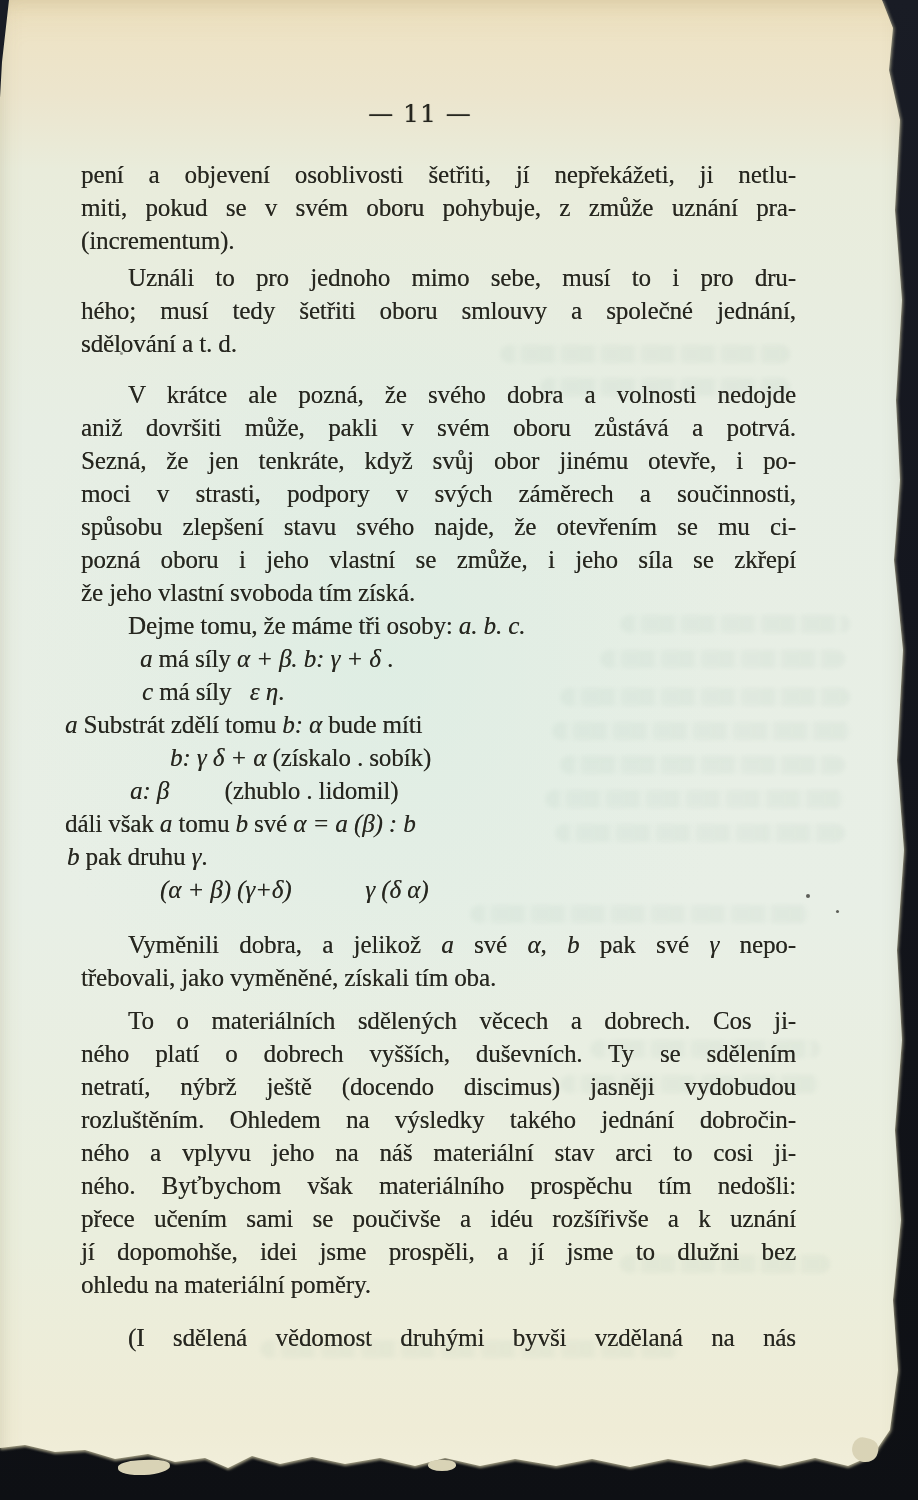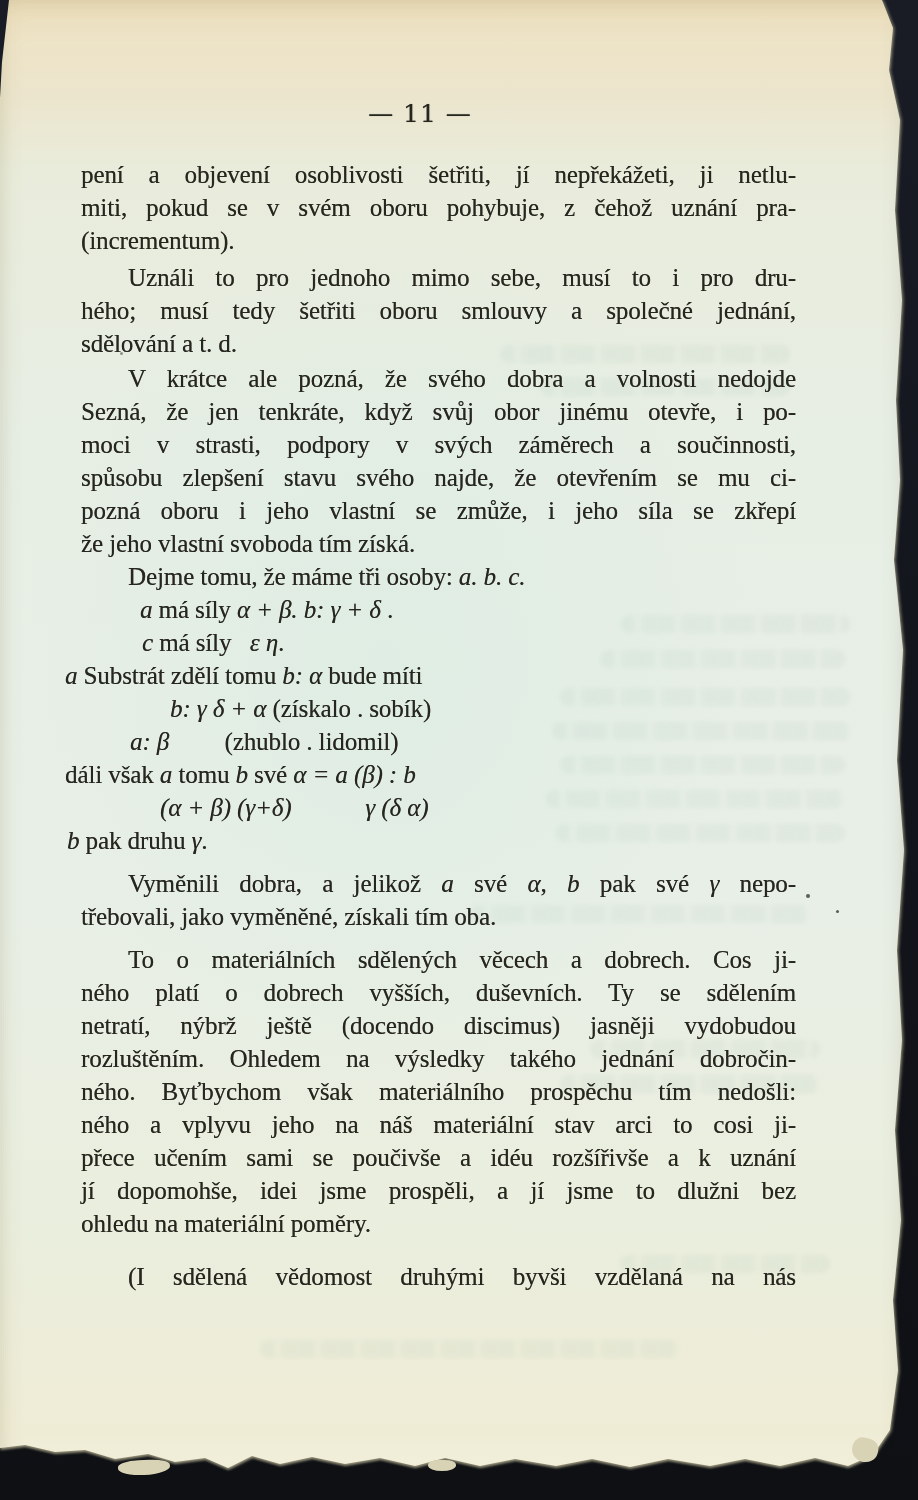--- a/index.html
+++ b/index.html
@@ -93,58 +93,59 @@
 
       <div class="speck" style="left:806px;top:894px;"></div>
       <div class="speck" style="left:836px;top:910px;width:3px;height:3px;"></div>
       <div class="speck" style="left:120px;top:352px;width:3px;height:3px;opacity:.5;"></div>
 
       <div id="heading">— 11 —</div>
 
       <div id="text-block">
           <div class="para" style="margin-top: 0px;">
             <div class="line j">pení a objevení osoblivosti šetřiti, jí nepřekážeti, ji netlu-</div>
-            <div class="line j">miti, pokud se v svém oboru pohybuje, z čehož uznání pra-</div>
+            <div class="line j">miti, pokud se v svém oboru pohybuje, z zmůže uznání pra-</div>
             <div class="line">(incrementum).</div>
           </div>
           <div class="para" style="margin-top: 4px;">
             <div class="line j" style="text-indent: 47px;">Uználi to pro jednoho mimo sebe, musí to i pro dru-</div>
             <div class="line j">hého; musí tedy šetřiti oboru smlouvy a společné jednání,</div>
             <div class="line">sdělování a t. d.</div>
           </div>
-          <div class="para" style="margin-top: 2px;">
+          <div class="para" style="margin-top: 18px;">
             <div class="line j" style="text-indent: 47px;">V krátce ale pozná, že svého dobra a volnosti nedojde</div>
+            <div class="line j">aniž dovršiti může, pakli v svém oboru zůstává a potrvá.</div>
             <div class="line j">Sezná, že jen tenkráte, když svůj obor jinému otevře, i po-</div>
             <div class="line j">moci v strasti, podpory v svých záměrech a součinnosti,</div>
             <div class="line j">spůsobu zlepšení stavu svého najde, že otevřením se mu ci-</div>
             <div class="line j">pozná oboru i jeho vlastní se zmůže, i jeho síla se zkřepí</div>
             <div class="line">že jeho vlastní svoboda tím získá.</div>
           </div>
           <div class="para" style="margin-top: 0px;">
             <div class="line" style="text-indent: 47px;">Dejme tomu, že máme tři osoby: <i>a. b. c.</i></div>
             <div class="line" style="text-indent: 59px;"><i>a</i> má síly <i>α + β. b: γ + δ</i> .</div>
             <div class="line" style="text-indent: 61px;"><i>c</i> má síly&nbsp;&nbsp;&nbsp;<i>ε η</i>.</div>
             <div class="line" style="text-indent: -16px;"><i>a</i> Substrát zdělí tomu <i>b: α</i> bude míti</div>
             <div class="line" style="text-indent: 89px;"><i>b: γ δ + α</i> (získalo . sobík)</div>
             <div class="line" style="text-indent: 49px;"><i>a: β</i>&nbsp;&nbsp;&nbsp;&nbsp;&nbsp;&nbsp;&nbsp;&nbsp;&nbsp;(zhublo . lidomil)</div>
             <div class="line" style="text-indent: -16px;">dáli však <i>a</i> tomu <i>b</i> své <i>α = a (β) : b</i></div>
+            <div class="line" style="text-indent: -14px;"><i>b</i> pak druhu <i>γ</i>.</div>
             <div class="line" style="text-indent: 79px;"><i>(α + β) (γ+δ)</i>&nbsp;&nbsp;&nbsp;&nbsp;&nbsp;&nbsp;&nbsp;&nbsp;&nbsp;&nbsp;&nbsp;&nbsp;<i>γ (δ α)</i></div>
-            <div class="line" style="text-indent: -14px;"><i>b</i> pak druhu <i>γ</i>.</div>
           </div>
-          <div class="para" style="margin-top: 10px;">
+          <div class="para" style="margin-top: 22px;">
             <div class="line j" style="text-indent: 47px;">Vyměnili dobra, a jelikož <i>a</i> své <i>α</i>, <i>b</i> pak své <i>γ</i> nepo-</div>
             <div class="line">třebovali, jako vyměněné, získali tím oba.</div>
           </div>
           <div class="para" style="margin-top: 10px;">
             <div class="line j" style="text-indent: 47px;">To o materiálních sdělených věcech a dobrech. Cos ji-</div>
             <div class="line j">ného platí o dobrech vyšších, duševních. Ty se sdělením</div>
             <div class="line j">netratí, nýbrž ještě (docendo discimus) jasněji vydobudou</div>
             <div class="line j">rozluštěním. Ohledem na výsledky takého jednání dobročin-</div>
+            <div class="line j">ného a vplyvu jeho na náš materiální stav arci to cosi ji-</div>
             <div class="line j">ného. Byťbychom však materiálního prospěchu tím nedošli:</div>
-            <div class="line j">ného a vplyvu jeho na náš materiální stav arci to cosi ji-</div>
             <div class="line j">přece učením sami se poučivše a idéu rozšířivše a k uznání</div>
             <div class="line j">jí dopomohše, idei jsme prospěli, a jí jsme to dlužni bez</div>
             <div class="line">ohledu na materiální poměry.</div>
           </div>
           <div class="para" style="margin-top: 20px;">
             <div class="line j" style="text-indent: 47px;">(I sdělená vědomost druhými byvši vzdělaná na nás</div>
           </div>
         </div>
     </div>
   </div>

